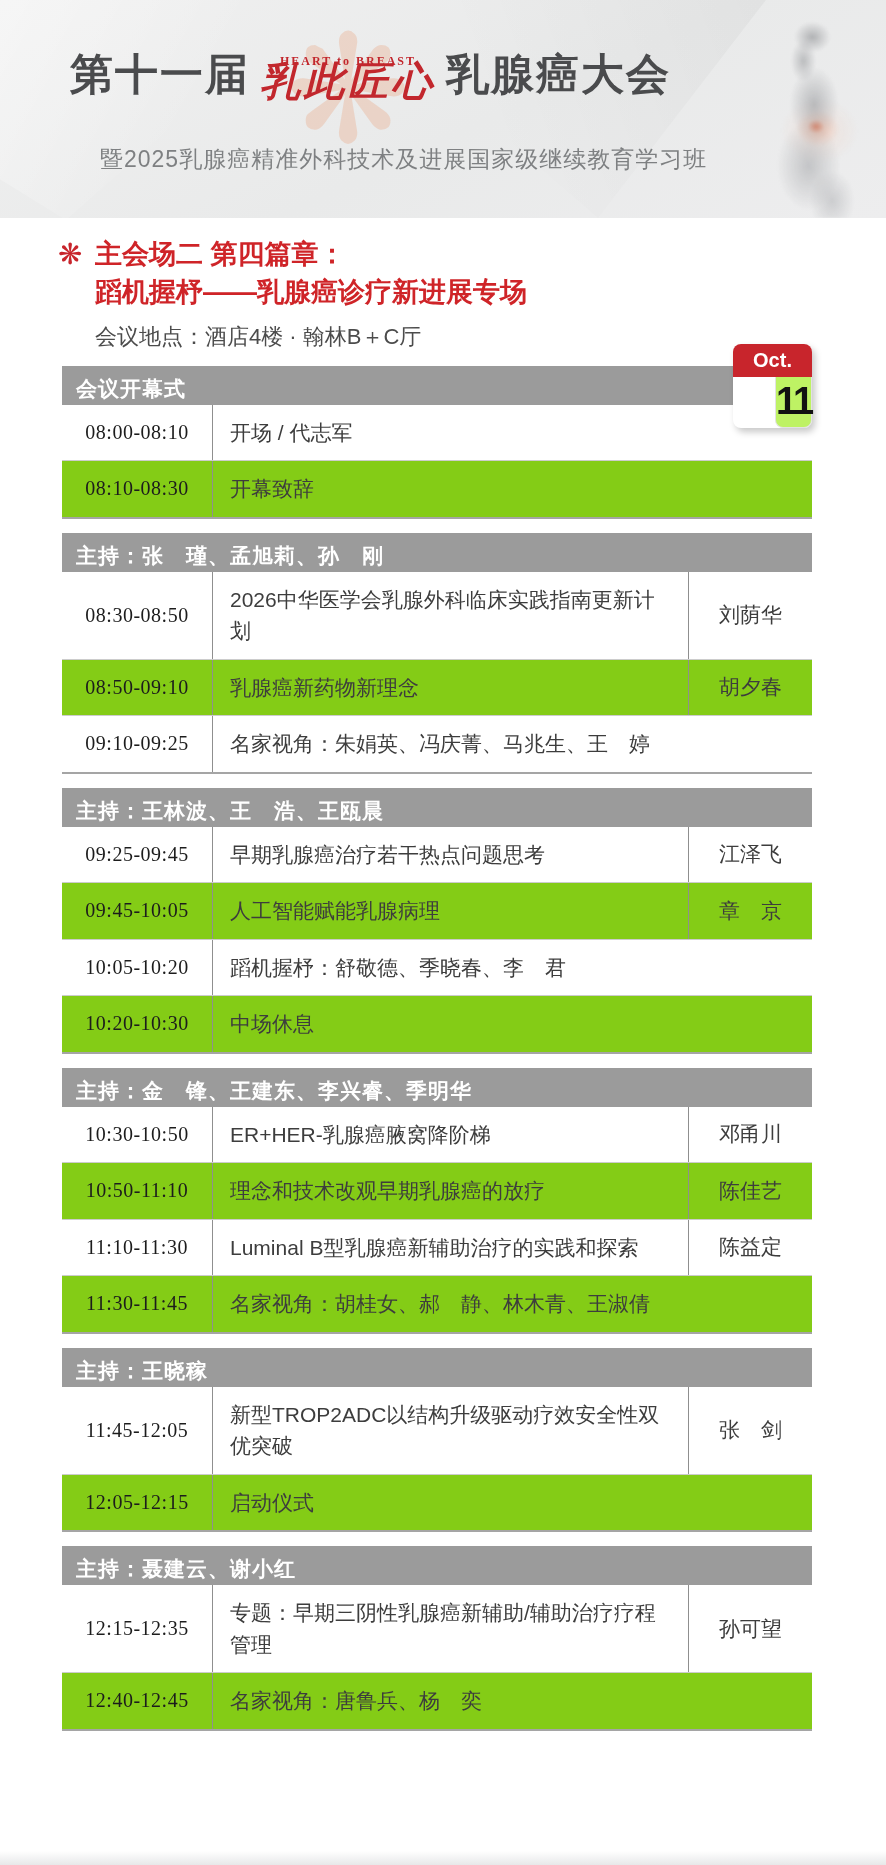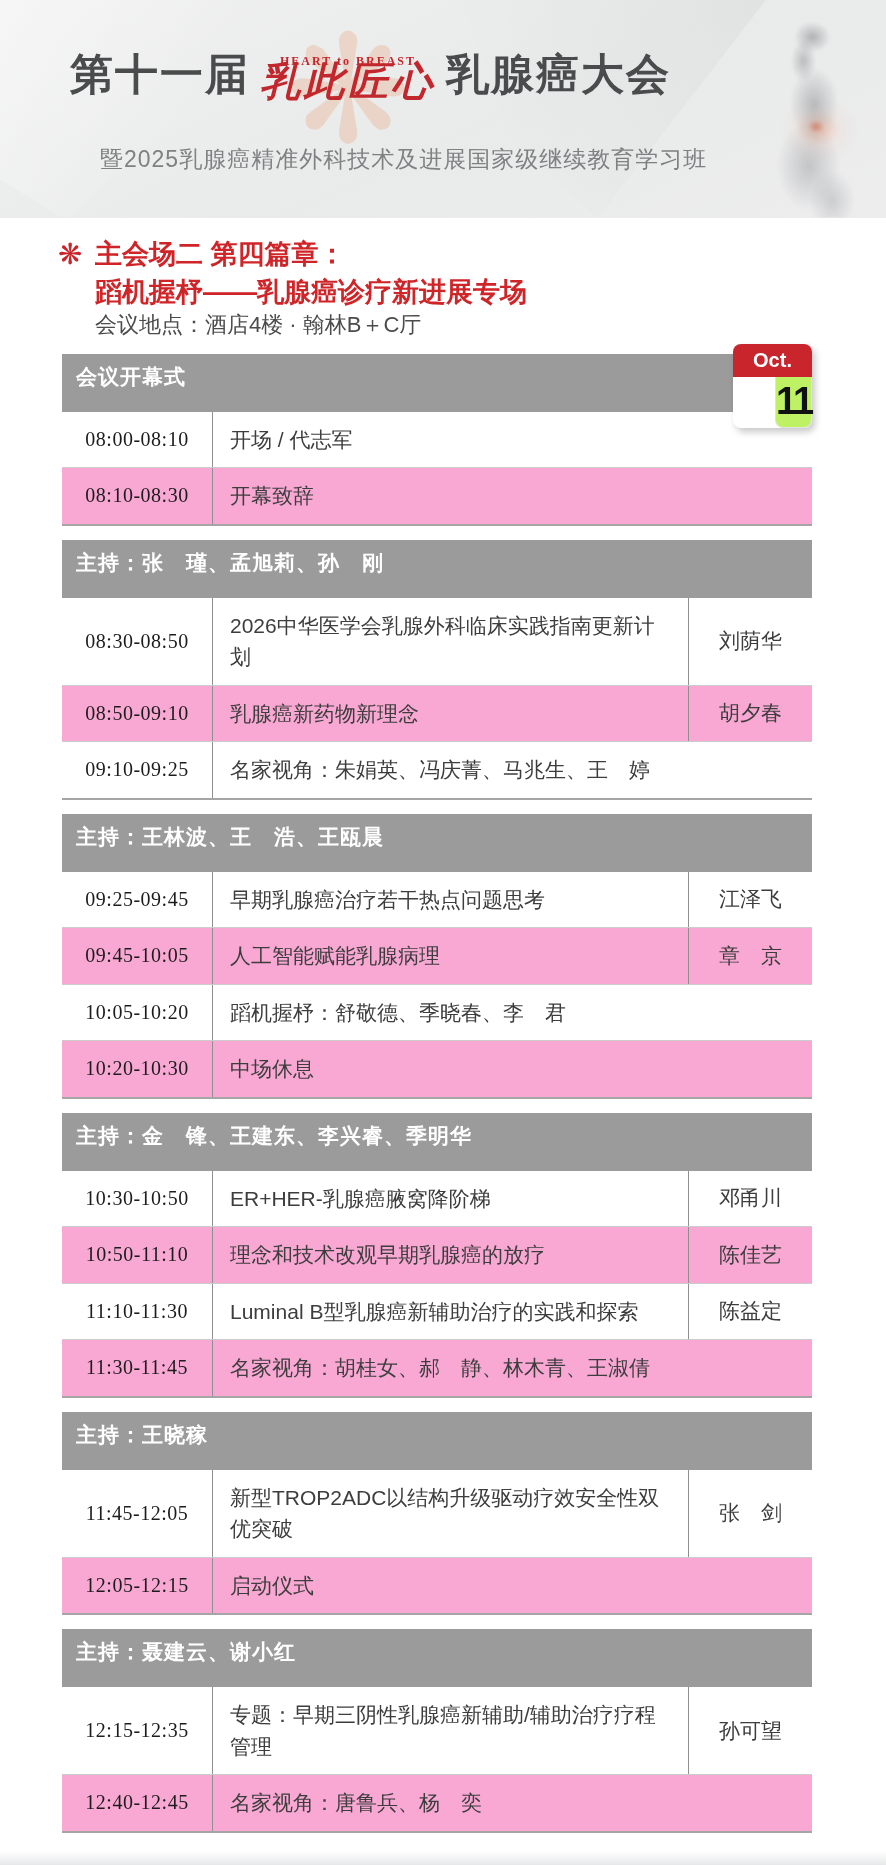--- a/index.html
+++ b/index.html
@@ -40,38 +40,38 @@
   .callig { position:relative; font-family:"DejaVu Serif", serif; font-style:italic;
     font-weight:700; font-size:40px; color:#c2272d; letter-spacing:4px; line-height:1.15; }
   .banner-subtitle { position:absolute; left:100px; top:144px; font-size:23px;
     color:#7e8082; letter-spacing:1px; }
 
   
   .session-head { position:relative; padding:20px 0 14px 95px; }
   .flower-icon { position:absolute; left:58px; top:22px; font-size:29px; color:#c8252c; line-height:1; }
   .sess-line1, .sess-line2 { font-size:27px; font-weight:700; color:#cf2428; line-height:1.25; }
   .sess-line2 { margin-top:4px; }
-  .sess-loc { margin-top:0; font-size:22px; color:#4c4c4c; }
+  .sess-loc { margin-top:12px; font-size:22px; color:#4c4c4c; }
 
   
   .date-badge { position:absolute; left:733px; top:344px; width:79px; height:84px;
     border-radius:8px; box-shadow:3px 4px 7px rgba(0,0,0,.22); z-index:5; background:#fff; }
   .badge-month { height:33px; background:#c8252c; border-radius:8px 8px 0 0;
     color:#ffffff; font-size:20px; font-weight:700; text-align:center; line-height:33px; }
   .badge-day { height:51px; background:#bef264; border:1px solid #e2e2e2; border-top:none;
     border-radius:0 0 8px 8px; color:#111; font-size:38px; font-weight:700;
     text-align:center; line-height:48px; letter-spacing:-2px;margin-left:42px; }
 
   
   .agenda { position:relative; width:750px; margin-left:62px; }
-  .chair-bar { height:58px; background:#9b9b9b; color:#ffffff; font-size:21px; font-weight:700;
+  .chair-bar { height:39px; background:#9b9b9b; color:#ffffff; font-size:21px; font-weight:700;
     line-height:45px; padding-left:14px; margin-top:14px; letter-spacing:1px; }
   .chair-bar.first { margin-top:0; }
   .sec-rows .row { display:flex; align-items:stretch; background:#ffffff; border-bottom:1px solid #cccccc; }
-  .sec-rows .row.zebra { background:#f9a8d4; }
+  .sec-rows .row.zebra { background:#84cc16; }
   .sec-rows .row:last-child { border-bottom:2px solid #a5a5a5; }
   .cell { display:flex; align-items:center; }
   .cell.time { width:150px; justify-content:center; font-family:"Liberation Serif", serif;
     font-size:20px; color:#1c1c1c; letter-spacing:.5px; }
   .cell.topic { flex:1; border-left:1px solid #8f8f8f; padding:12px 14px 12px 17px;
     font-size:21px; color:#3d3d3d; line-height:1.5; min-height:55px; }
   .cell.speaker { width:124px; border-left:1px solid #8f8f8f; justify-content:center;
     font-size:21px; color:#3d3d3d; }
 
   .footer-strip { position:absolute; left:0; bottom:0; width:886px; height:14px;

